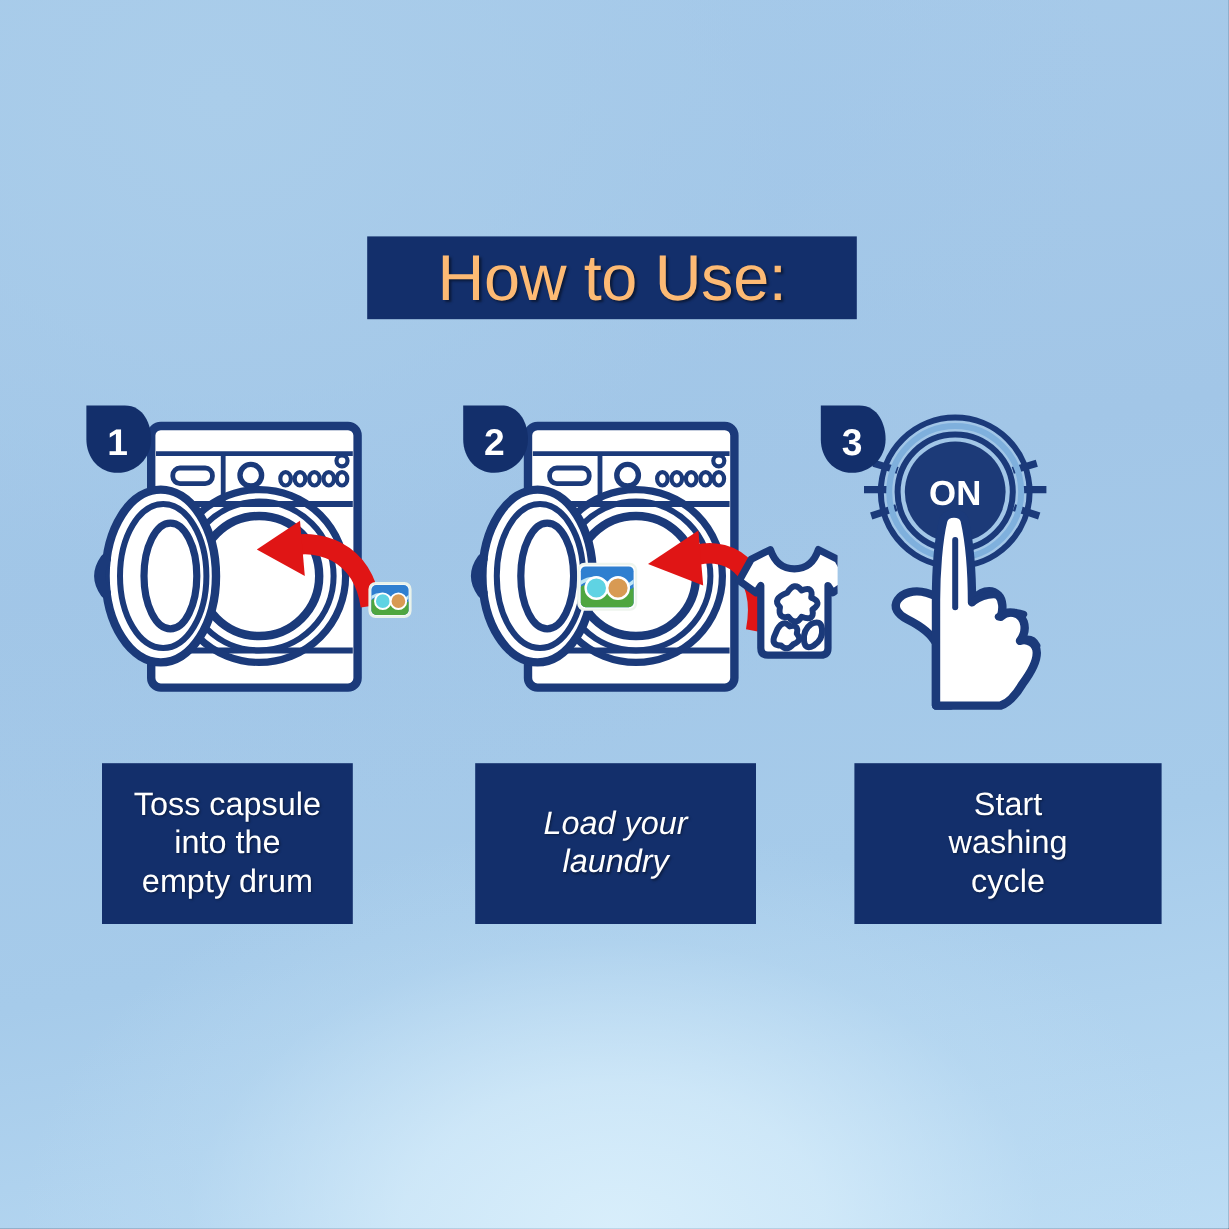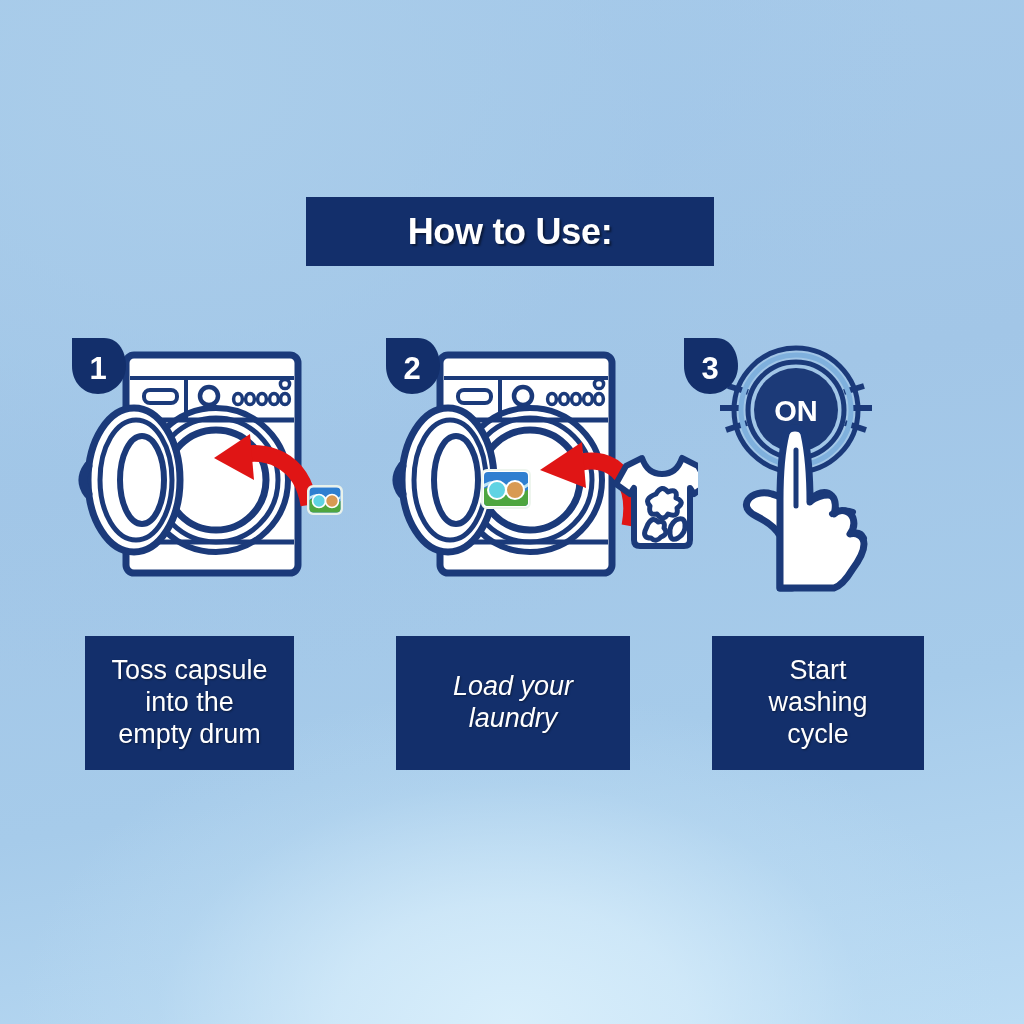--- a/index.html
+++ b/index.html
@@ -27,23 +27,23 @@
     left: 306px;
     top: 197px;
     width: 408px;
     height: 69px;
     background: #132f6b;
     display: flex;
     align-items: center;
     justify-content: center;
   }
   #title-text {
-    color: #ffffff;
-    font-size: 36px;
-    font-weight: bold;
+    color: #fdba74;
+    font-size: 54px;
+    font-weight: normal;
     letter-spacing: -0.3px;
     text-shadow: 2px 2px 2px rgba(0,0,0,0.45);
     white-space: nowrap;
   }
 
   
   .step {
     position: absolute;
     top: 330px;
     height: 270px;
@@ -62,21 +62,21 @@
     background: #132f6b;
     display: flex;
     align-items: center;
     justify-content: center;
     text-align: center;
     box-sizing: border-box;
     padding: 4px 10px;
   }
   #caption-1 { left: 85px;  width: 209px; }
   #caption-2 { left: 396px; width: 234px; font-style: italic; }
-  #caption-3 { left: 712px; width: 212px; }
+  #caption-3 { left: 712px; width: 256px; }
 
   .caption-text {
     color: #ffffff;
     font-size: 27px;
     line-height: 1.18;
     font-weight: 400;
     text-shadow: 1px 1px 2px rgba(0,0,0,0.4);
     white-space: pre-line;
   }
 </style>

